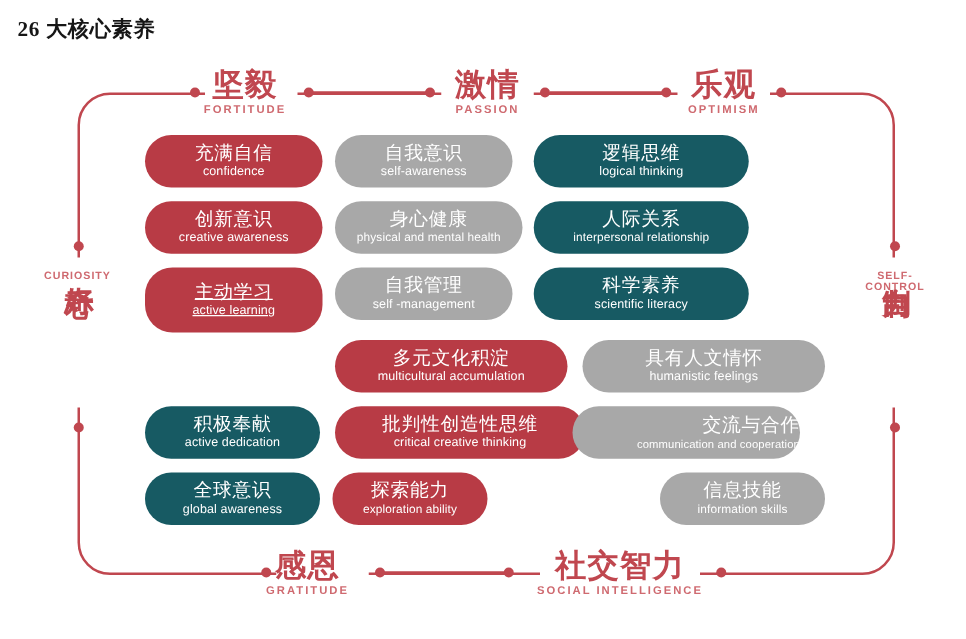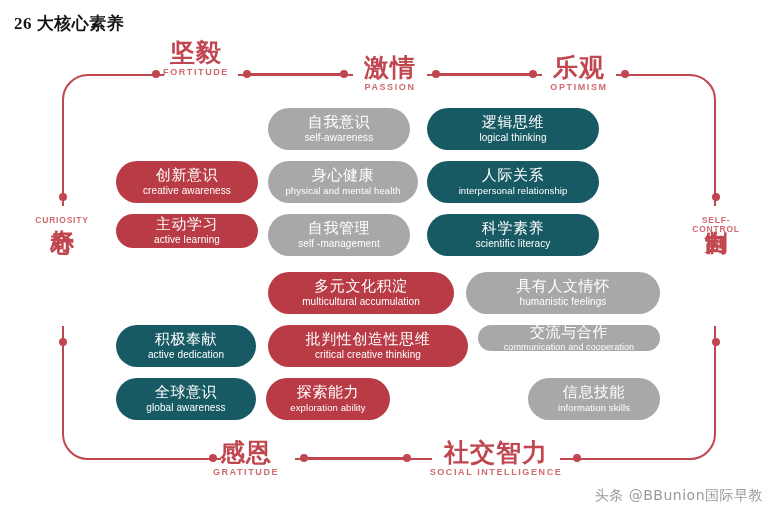--- a/index.html
+++ b/index.html
@@ -97,21 +97,21 @@
 
   <div class="dot" style="left:152px; top:70px;"></div>
   <div class="seg" style="left:250px; top:73px; width:92px;"></div>
   <div class="dot" style="left:243px; top:70px;"></div>
   <div class="dot" style="left:340px; top:70px;"></div>
   <div class="seg" style="left:440px; top:73px; width:92px;"></div>
   <div class="dot" style="left:432px; top:70px;"></div>
   <div class="dot" style="left:529px; top:70px;"></div>
   <div class="dot" style="left:621px; top:70px;"></div>
 
-  <div class="edge-label h-label" style="left:126px; top:40px; width:140px;">
+  <div class="edge-label h-label" style="left:126px; top:55px; width:140px;">
     <span class="cn">坚毅</span>
     <span class="en">FORTITUDE</span>
   </div>
   <div class="edge-label h-label" style="left:320px; top:55px; width:140px;">
     <span class="cn">激情</span>
     <span class="en">PASSION</span>
   </div>
   <div class="edge-label h-label" style="left:509px; top:55px; width:140px;">
     <span class="cn">乐观</span>
     <span class="en">OPTIMISM</span>
@@ -139,20 +139,24 @@
     <span class="en">CURIOSITY</span>
   </div>
 
   <div class="dot" style="left:712px; top:193px;"></div>
   <div class="dot" style="left:712px; top:338px;"></div>
   <div class="v-label" style="left:687px; top:212px; width:58px;">
     <span class="cn" style="writing-mode:vertical-rl; text-orientation:upright; margin:0 auto;">自制力</span>
     <span class="en">SELF-CONTROL</span>
   </div>
 
+  <div class="pill c-red" style="left:116px; top:108px; width:142px; height:42px;">
+    <span class="cn">充满自信</span>
+    <span class="en">confidence</span>
+  </div>
   <div class="pill c-gray" style="left:268px; top:108px; width:142px; height:42px;">
     <span class="cn">自我意识</span>
     <span class="en">self-awareness</span>
   </div>
   <div class="pill c-teal" style="left:427px; top:108px; width:172px; height:42px;">
     <span class="cn">逻辑思维</span>
     <span class="en">logical thinking</span>
   </div>
 
   <div class="pill c-red" style="left:116px; top:161px; width:142px; height:42px;">
@@ -161,21 +165,21 @@
   </div>
   <div class="pill c-gray" style="left:268px; top:161px; width:150px; height:42px;">
     <span class="cn">身心健康</span>
     <span class="en" style="font-size:9.5px;">physical and mental health</span>
   </div>
   <div class="pill c-teal" style="left:427px; top:161px; width:172px; height:42px;">
     <span class="cn">人际关系</span>
     <span class="en" style="font-size:9.5px;">interpersonal relationship</span>
   </div>
 
-  <div class="pill c-red" style="left:116px; top:214px; width:142px; height:34px;">
+  <div class="pill c-red" style="left:116px; top:214px; width:142px; height:52px;text-decoration:underline;">
     <span class="cn">主动学习</span>
     <span class="en">active learning</span>
   </div>
   <div class="pill c-gray" style="left:268px; top:214px; width:142px; height:42px;">
     <span class="cn">自我管理</span>
     <span class="en">self -management</span>
   </div>
   <div class="pill c-teal" style="left:427px; top:214px; width:172px; height:42px;">
     <span class="cn">科学素养</span>
     <span class="en">scientific literacy</span>
@@ -191,33 +195,32 @@
   </div>
 
   <div class="pill c-teal" style="left:116px; top:325px; width:140px; height:42px;">
     <span class="cn">积极奉献</span>
     <span class="en">active dedication</span>
   </div>
   <div class="pill c-red" style="left:268px; top:325px; width:200px; height:42px;">
     <span class="cn">批判性创造性思维</span>
     <span class="en">critical creative thinking</span>
   </div>
-  <div class="pill c-gray" style="left:478px; top:325px; width:182px; height:26px;">
+  <div class="pill c-gray" style="left:458px; top:325px; width:182px; height:42px;align-items:flex-end;">
     <span class="cn">交流与合作</span>
     <span class="en" style="font-size:9px;">communication and cooperation</span>
   </div>
 
   <div class="pill c-teal" style="left:116px; top:378px; width:140px; height:42px;">
     <span class="cn">全球意识</span>
     <span class="en">global awareness</span>
   </div>
   <div class="pill c-red" style="left:266px; top:378px; width:124px; height:42px;">
     <span class="cn">探索能力</span>
     <span class="en" style="font-size:9.5px;">exploration ability</span>
   </div>
   <div class="pill c-gray" style="left:528px; top:378px; width:132px; height:42px;">
     <span class="cn">信息技能</span>
     <span class="en" style="font-size:9.5px;">information skills</span>
   </div>
 
-  <div id="watermark">头条 @BBunion国际早教</div>
 
 </div>
 
 </body></html>

